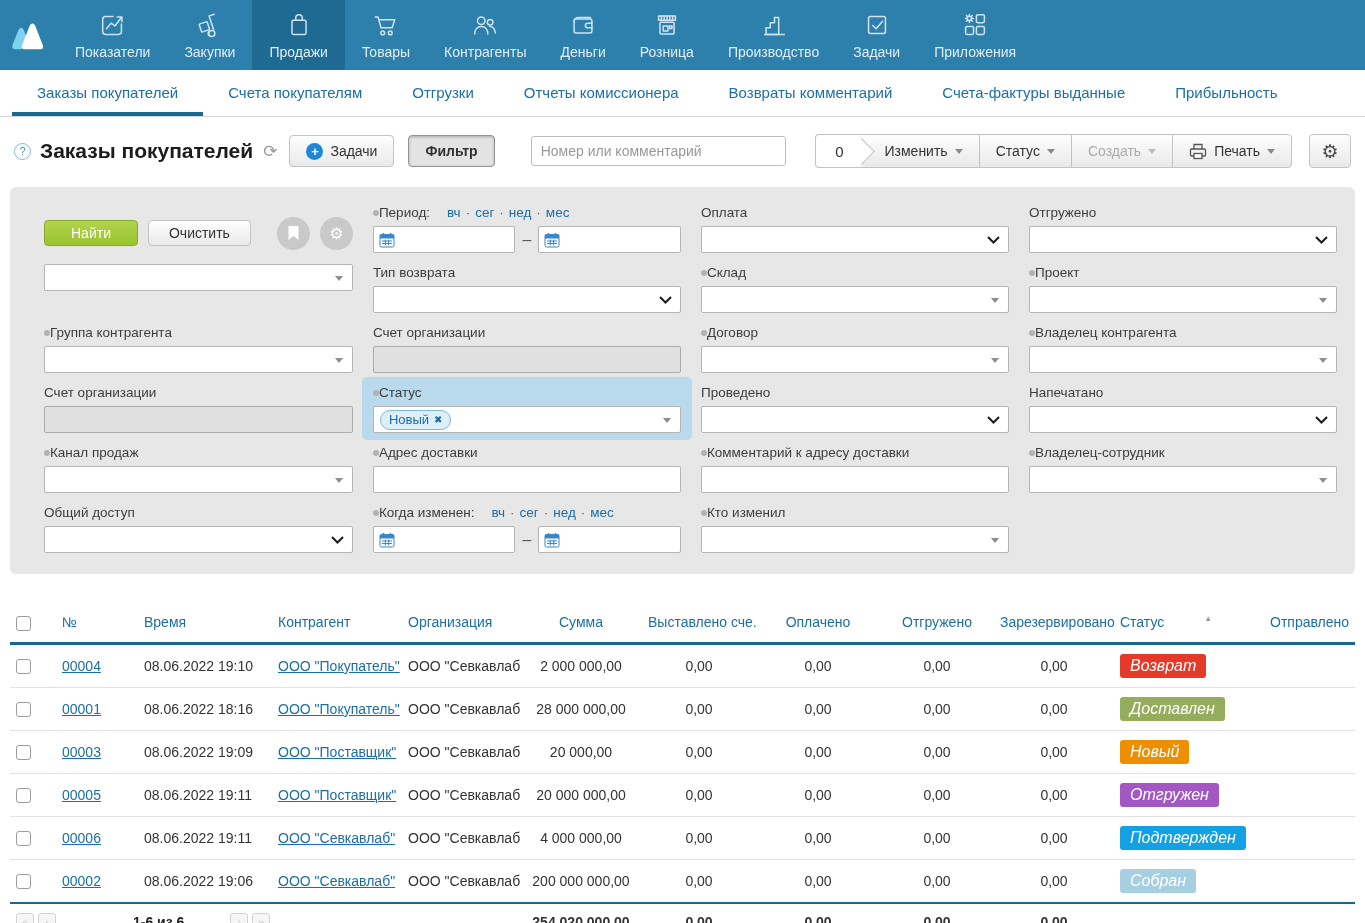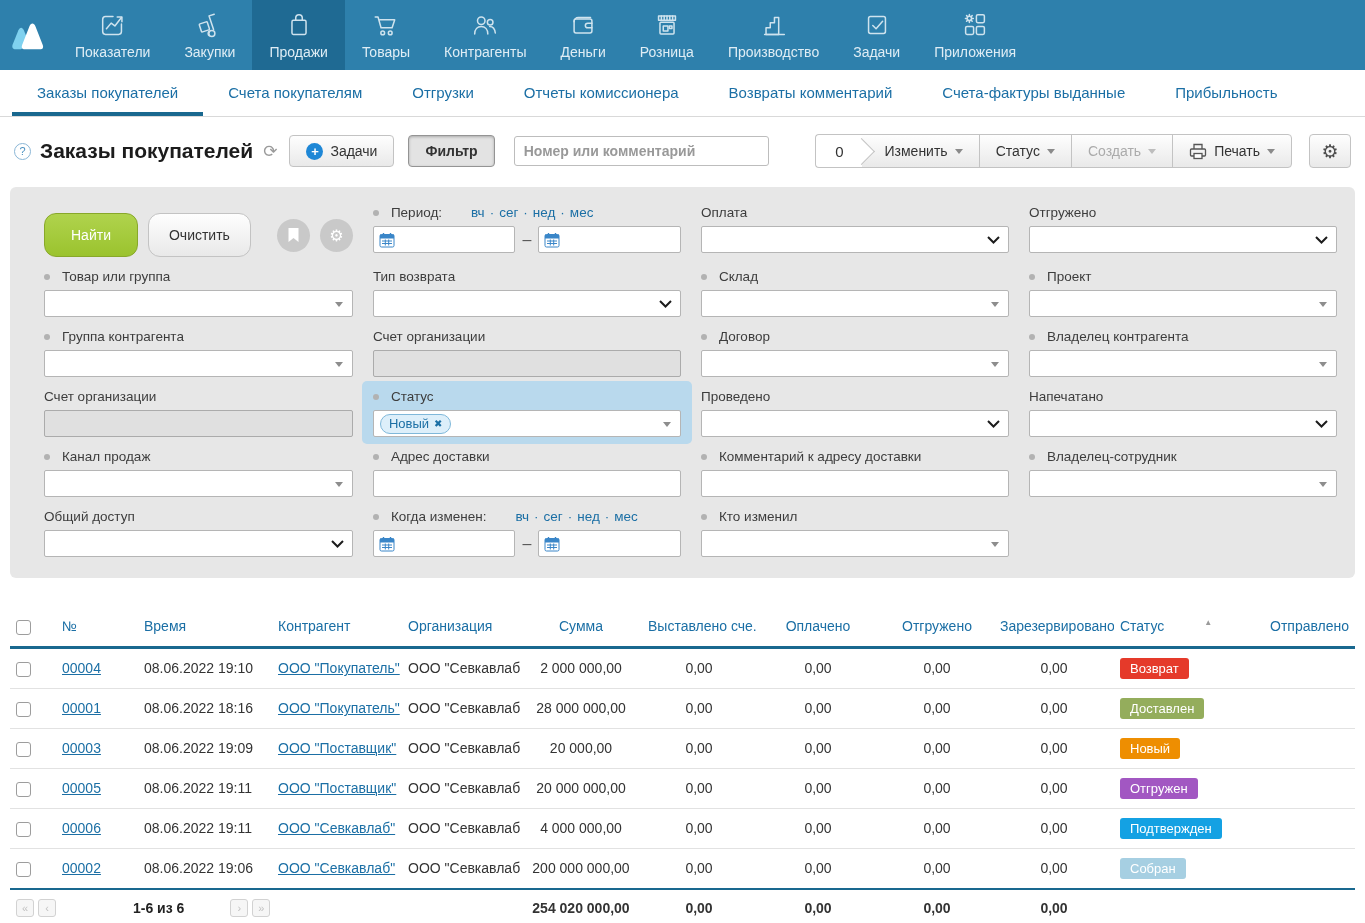--- a/index.html
+++ b/index.html
@@ -29,21 +29,21 @@
     font-size:11px; display:flex; align-items:center; justify-content:center; flex:none; }
   .title { font-size:21px; font-weight:bold; color:#1c1c1c; margin-left:9px; white-space:nowrap; }
   .refresh { color:#9a9a9a; font-size:17px; margin:0 12px 0 10px; cursor:pointer; }
   .btn { height:32px; border:1px solid #c3c3c3; border-radius:4px;
     background:linear-gradient(#fefefe,#e9e9e9); font-size:14px; color:#333;
     display:inline-flex; align-items:center; gap:7px; padding:0 16px; cursor:pointer; white-space:nowrap; }
   .btn.pressed { background:#e3e3e3; border-color:#949494; box-shadow:inset 0 1px 3px rgba(0,0,0,.25);font-weight:bold; }
   .plus { width:17px; height:17px; border-radius:50%; background:#1e87d6; color:#fff; font-size:13px;
     font-weight:bold; display:flex; align-items:center; justify-content:center; line-height:1; }
   .search { width:255px; height:30px; border:1px solid #bdbdbd; border-radius:3px; padding:0 9px;
-    font-size:14px; color:#333; margin-left:19px; outline:none;font-weight:bold; }
+    font-size:14px; color:#333; margin-left:36px; outline:none; }
   .search::placeholder { color:#999; }
   .group { display:flex; margin-left:auto; align-items:center; }
   .counter { width:47px; height:34px; background:#fff; border:1px solid #c3c3c3; border-right:none;
     border-radius:4px 0 0 4px; display:flex; align-items:center; justify-content:center;
     font-size:15px; position:relative; z-index:2; }
   .counter::after { content:''; position:absolute; right:-9px; top:7px; width:18px; height:18px;
     background:#fff; border-top:1px solid #c3c3c3; border-right:1px solid #c3c3c3; transform:rotate(45deg); }
   .group .btn { border-radius:0; margin-left:-1px; height:34px; }
   .group .btn.afterc { padding-left:22px; }
   .group .btn.last { border-radius:0 4px 4px 0;align-items:center; }
@@ -51,30 +51,30 @@
     border-top:5px solid #8a8a8a; }
   .btn.disabled { color:#ababab; cursor:default; }
   .btn.disabled .caret { border-top-color:#bdbdbd; }
   .gearbtn { margin-left:17px; width:42px; height:34px; justify-content:center; font-size:19px;
     color:#4d4d4d; padding:0; }
   
   .panel { margin:3px 10px 0; background:#e7e7e7; border-radius:6px;
     padding:17px 18px 21px 34px; display:grid; grid-template-columns:repeat(4,1fr);
     column-gap:20px; row-gap:11px; }
   .fbtns { display:flex; align-items:center; gap:10px; padding-top:9px; }
-  .fbtn { height:44px; border:1px solid #c3c3c3; border-radius:12px;
+  .fbtn { height:26px; border:1px solid #c3c3c3; border-radius:4px;
     background:linear-gradient(#fefefe,#e9e9e9); font-size:14px; color:#333;
     display:inline-flex; align-items:center; padding:0 20px; cursor:pointer; }
   .fbtn.green { background:linear-gradient(#b0d34d,#9bc32e); border-color:#88a82a; color:#fff; padding:0 26px; }
   .cbtn { width:33px; height:33px; border-radius:50%; background:#c9c9c9; display:flex; flex:none;
     align-items:center; justify-content:center; color:#fff; cursor:pointer; }
   .cbtn.g { font-size:16px; }
   .field { position:relative; }
   .field.hl { background:#b9d9ed; border-radius:5px; margin:-7px -11px; padding:7px 11px; }
-  .flabel { display:flex; align-items:center; gap:12px; font-size:13.5px; color:#3d3d3d;
+  .flabel { display:flex; align-items:center; gap:0; font-size:13.5px; color:#3d3d3d;
     margin-bottom:5px; height:17px; white-space:nowrap; }
   .dot { width:6px; height:6px; border-radius:50%; background:#b2b2b2; flex:none; }
   .qlinks { color:#1b6fa5; display:inline-flex; gap:5px; margin-left:17px; }
   .qlinks a { color:#1b6fa5; text-decoration:none; cursor:pointer; }
   .ctrl { height:27px; background:#fff; border:1px solid #b5b5b5; border-radius:2px;
     position:relative; display:flex; align-items:center; padding:0 24px 0 6px; }
   .ctrl.combo::after { content:''; position:absolute; right:9px; top:11px;
     border-left:4.5px solid transparent; border-right:4.5px solid transparent; border-top:5.5px solid #8d8d8d; }
   .ctrl.select .chev { position:absolute; right:8px; top:9px; }
   .ctrl.disabled { background:#e0e0e0; border-color:#ababab; }
@@ -90,21 +90,21 @@
   .tablewrap { margin:29px 10px 0; }
   table { width:100%; border-collapse:collapse; font-size:14px; table-layout:fixed; }
   th { font-weight:normal; color:#1b6fa5; text-align:left; padding:11px 6px; white-space:nowrap; overflow:hidden; }
   thead tr { border-bottom:3px solid #19688f; }
   td { padding:9px 6px; border-bottom:1px solid #e2e2e2; white-space:nowrap; overflow:hidden; }
   tbody tr:last-child td { border-bottom:2px solid #19688f; }
   th.num, td.num { text-align:center; }
   .cb { width:15px; height:15px; border:1px solid #9d9d9d; border-radius:3px; background:#fff;
     display:inline-block; vertical-align:middle; cursor:pointer; }
   a.lnk { color:#1b6fa5; text-decoration:underline; cursor:pointer; }
-  .badge { display:inline-block; color:#fff; border-radius:3px; padding:3px 10px; font-size:13px; }
+  .badge { display:inline-block; color:#fff; border-radius:3px; padding:3px 10px; font-size:16px;font-style:italic; }
   .sortarr { font-size:8px; color:#9a9a9a; margin-left:40px; vertical-align:6px; }
   tfoot td { border:none; font-weight:bold; padding:9px 6px; }
   .pag { display:flex; align-items:center; font-weight:normal; }
   .pbtn { width:18px; height:18px; border:1px solid #d2d2d2; background:#f6f6f6; color:#c2c2c2;
     border-radius:3px; display:flex; align-items:center; justify-content:center; font-size:11px;
     margin-right:4px; cursor:default; }
   .pinfo { color:#222; font-size:14px; margin-left:73px;font-weight:bold; }
   .pbtn.nx { margin-left:46px; }
 </style>
 </head>
@@ -353,24 +353,20 @@
       <div class="flabel">
         <span>Отгружено</span>
       </div>
       <div class="ctrl select">
         <svg class="chev" width="13" height="8" viewBox="0 0 13 8">
           <path d="M1 1l5.5 5.5L12 1" stroke="#1c1c1c" stroke-width="2" fill="none"></path>
         </svg>
       </div>
     </div>
     <div class="field">
-      <div class="flabel">
-        <span class="dot"></span>
-        <span>Товар или группа</span>
-      </div>
       <div class="ctrl combo"></div>
     </div>
     <div class="field">
       <div class="flabel">
         <span>Тип возврата</span>
       </div>
       <div class="ctrl select">
         <svg class="chev" width="13" height="8" viewBox="0 0 13 8">
           <path d="M1 1l5.5 5.5L12 1" stroke="#1c1c1c" stroke-width="2" fill="none"></path>
         </svg>

